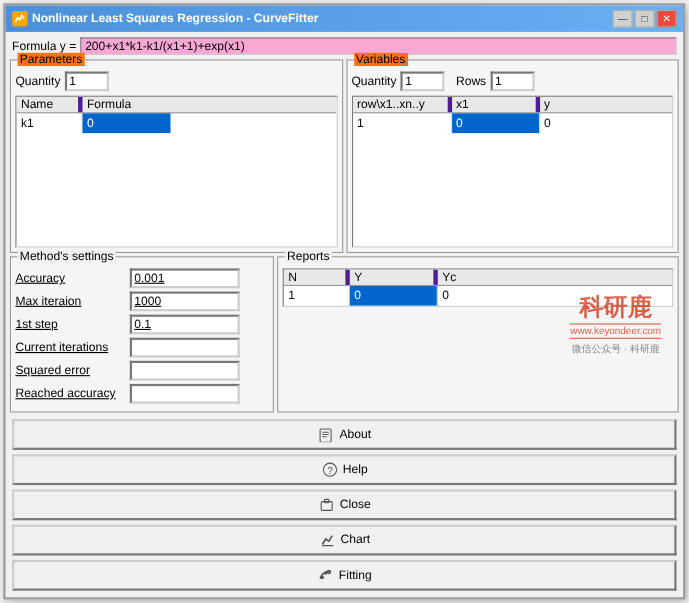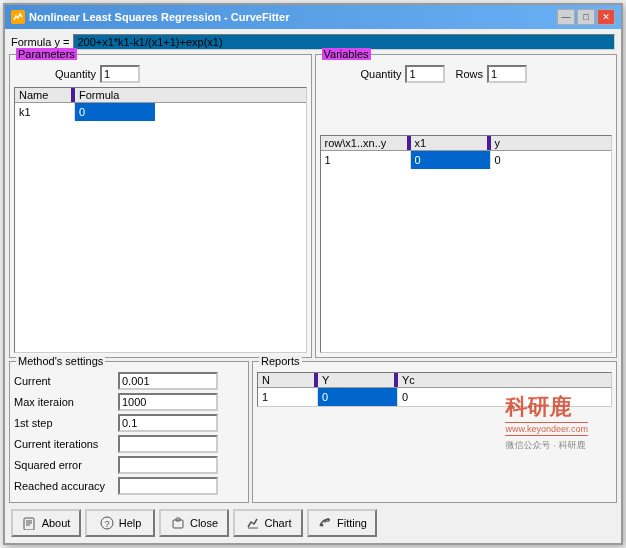--- a/index.html
+++ b/index.html
@@ -77,47 +77,46 @@
     .formula-row {
       display: flex;
       align-items: center;
       gap: 4px;
       font-size: 11px;
       padding: 1px 2px;
       justify-content: center;
     }
     .formula-label { white-space: nowrap; }
     .formula-value {
-      background: #0369a1;
+      background: #f9a8d4;
       border: 1px inset #ccc;
       flex: 1;
       padding: 1px 3px;
       font-size: 11px;
     }
     .group-box {
       border: 1px solid #999;
       background: #f5f5f5;
       position: relative;
       padding: 10px 4px 4px 4px;
     }
     .group-box-title {
       position: absolute;
       top: -7px;
       left: 6px;
-      background: #d946ef;
+      background: #f97316;
       padding: 0 2px;
       font-size: 11px;
       color: #000;
     }
     .quantity-row {
       display: flex;
       align-items: center;
       gap: 4px;
       margin-bottom: 4px;
-      margin-left: 41px;
     }
     .quantity-label { font-size: 11px; }
     .quantity-input {
       width: 40px;
       height: 18px;
       border: 2px inset #ccc;
       background: white;
       font-size: 11px;
       padding: 0 2px;
     }
@@ -182,20 +181,21 @@
       flex: 1;
       border: 1px inset #ccc;
       background: white;
       overflow: hidden;
     }
     .methods-group {
       border: 1px solid #999;
       background: #f5f5f5;
       position: relative;
       padding: 10px 4px 4px 4px;
+      text-decoration: underline;
     }
     .methods-group-title {
       position: absolute;
       top: -7px;
       left: 6px;
       background: #f0f0f0;
       padding: 0 2px;
       font-size: 11px;
     }
     .field-row {
@@ -236,20 +236,21 @@
       left: 6px;
       background: #f0f0f0;
       padding: 0 2px;
       font-size: 11px;
     }
     .bottom-buttons {
       display: flex;
       gap: 4px;
       padding: 3px 2px 2px 2px;
       flex-shrink: 0;
+      flex-direction: column;
     }
     .action-btn {
       height: 28px;
       min-width: 70px;
       border: 2px outset #ccc;
       background: #f0f0f0;
       cursor: pointer;
       font-size: 11px;
       display: flex;
       align-items: center;
@@ -259,23 +260,23 @@
     }
     .btn-icon {
       width: 16px;
       height: 16px;
       display: flex;
       align-items: center;
       justify-content: center;
     }
     .watermark {
       position: absolute;
-      right: 28px;
+      right: 15px;
       bottom: 50px;
-      text-align: left;
+      text-align: center;
       opacity: 0.7;
     }
     .watermark-text {
       color: #cc2200;
       font-size: 22px;
       font-weight: bold;
       font-family: 'SimSun', 'STSong', serif;
     }
     .watermark-url {
       color: #cc2200;
@@ -336,21 +337,21 @@
             <div class="th col-name">Name</div>
             <div class="th col-values">Formula</div>
           </div>
           <div class="table-row">
             <div class="td col-name">k1</div>
             <div class="td col-values selected">0</div>
           </div>
         </div>
       </div>
 
-      <div class="group-box variables-group" style="flex:1;gap:48px;">
+      <div class="group-box variables-group" style="flex:1;">
         <span class="group-box-title">Variables</span>
         <div class="quantity-row">
           <span class="quantity-label">Quantity</span>
           <input class="quantity-input" type="text" value="1" style="">
           <span class="rows-label">Rows</span>
           <input class="quantity-input" type="text" value="1" style="">
         </div>
         <div class="variables-table-area">
           <div class="table-header">
             <div class="th" style="width:90px;">row\x1..xn..y</div>
@@ -364,21 +365,21 @@
           </div>
         </div>
       </div>
     </div>
 
     <div style="display:flex; gap:3px; flex-shrink:0; position:relative;">
 
       <div class="methods-group" style="width:240px; flex-shrink:0;">
         <span class="methods-group-title">Method's settings</span>
         <div class="field-row">
-          <span class="field-label">Current</span>
+          <span class="field-label">Accuracy</span>
           <input class="field-input" type="text" value="0.001" style="">
         </div>
         <div class="field-row">
           <span class="field-label">Max iteraion</span>
           <input class="field-input" type="text" value="1000" style="">
         </div>
         <div class="field-row">
           <span class="field-label">1st step</span>
           <input class="field-input" type="text" value="0.1" style="">
         </div>

